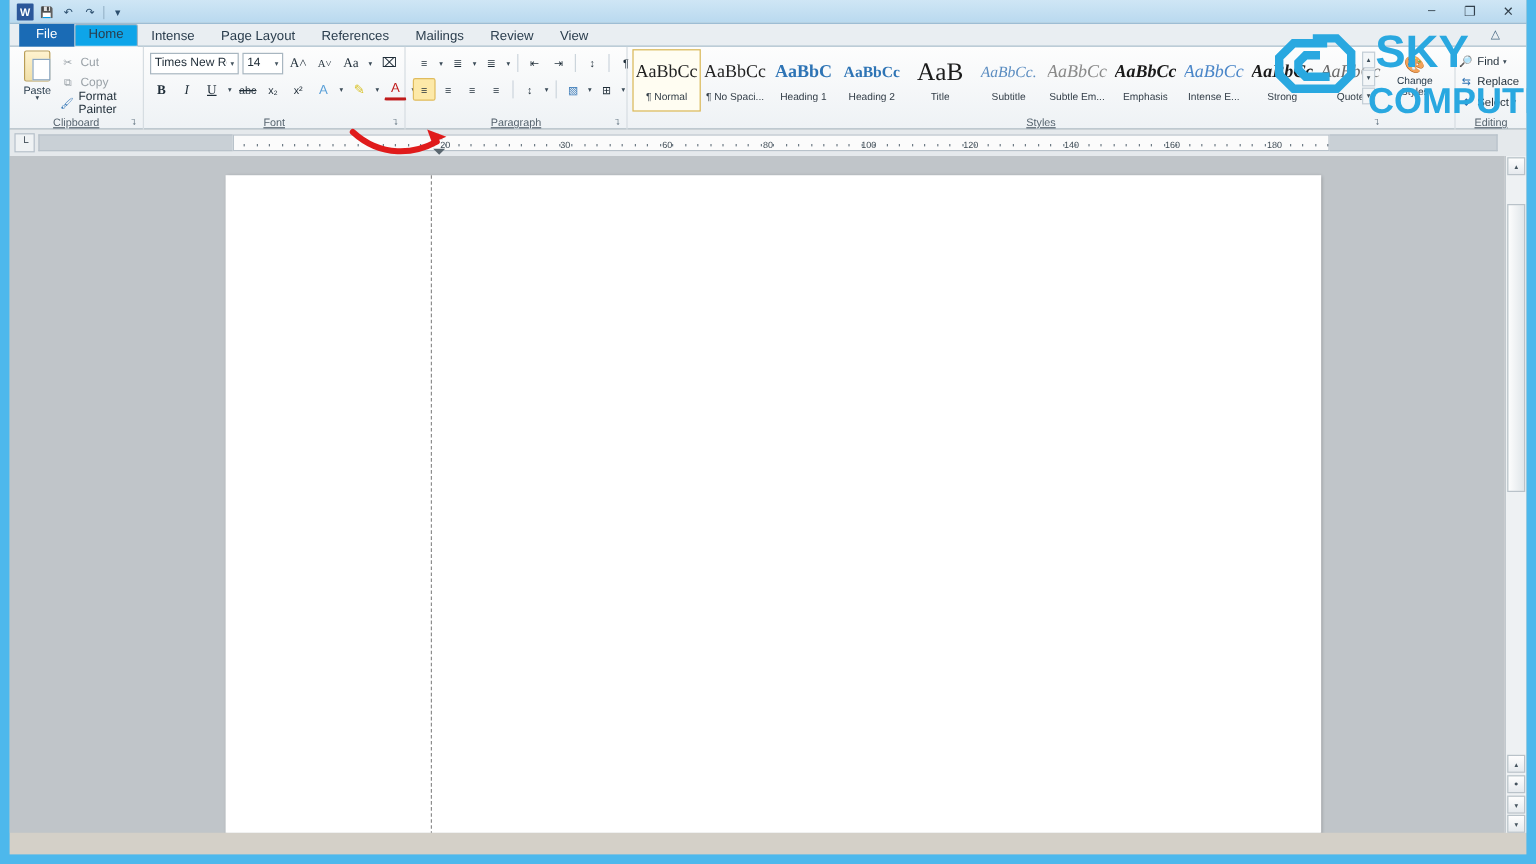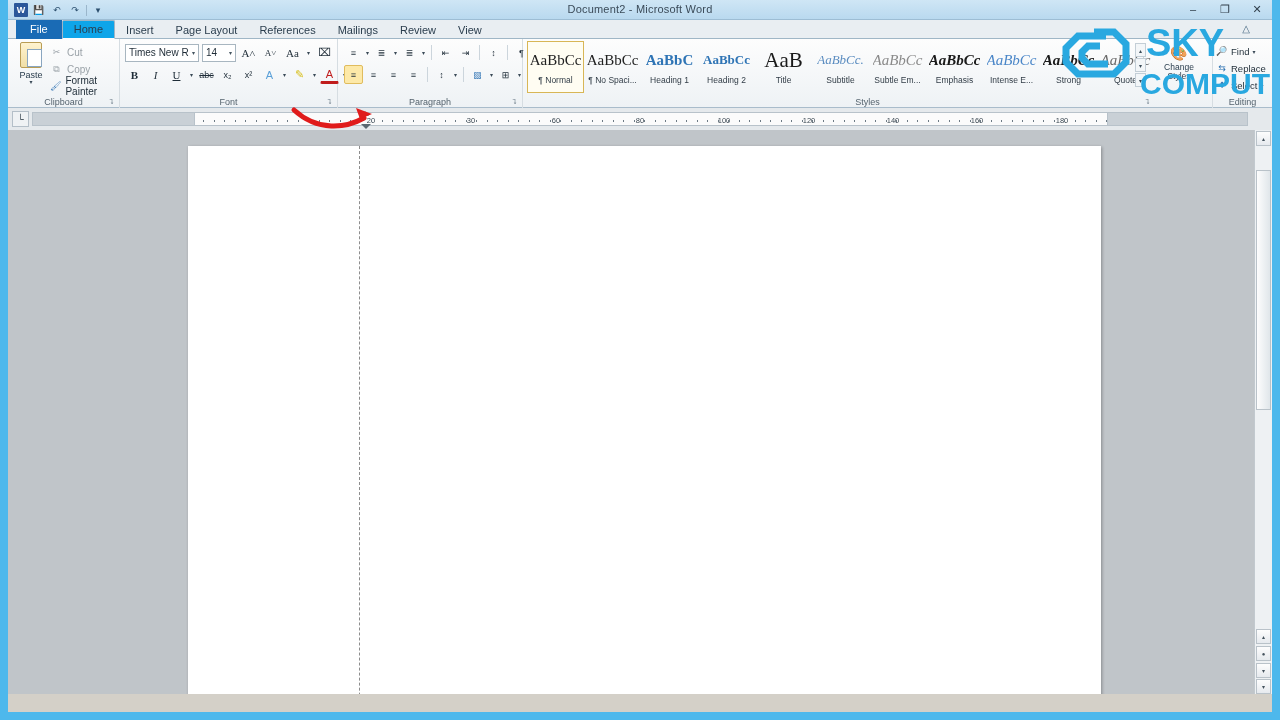--- a/index.html
+++ b/index.html
@@ -101,21 +101,21 @@
     width: 100%; height: 69px;
     background: linear-gradient(#fdfdfd, #eef2f5);
     border-bottom: 1px solid #a9bccb;
   }
   .group {
     position: absolute; top: 0; height: 69px;
     border-right: 1px solid #d6dde2;
   }
   .group-label {
     position: absolute; bottom: 1px; left: 0; right: 0;
-    text-align: center; font-size: 9px; color: #55636e;
+    text-align: center; font-size: 9px; color: #55636e; text-decoration: underline;
   }
   .dlg {
     position: absolute; bottom: 2px; right: 3px;
     width: 9px; height: 9px;
     font-size: 7px; color: #6b7c88;
     display: flex; align-items: center; justify-content: center;
   }
 
   
   .g-clip { left: 0; width: 112px; }
@@ -378,33 +378,32 @@
 
     <div class="titlebar">
       <div class="qat">
         <div class="word-ico">W</div>
         <div class="qat-btn">💾</div>
         <div class="qat-btn">↶</div>
         <div class="qat-btn">↷</div>
         <div class="qat-sep"></div>
         <div class="qat-btn">▾</div>
       </div>
-      <div class="title-text">Document2 - Microsoft Word</div>
       <div class="wbtns">
         <div class="wbtn">–</div>
         <div class="wbtn">❐</div>
         <div class="wbtn">✕</div>
       </div>
     </div>
 
     <div class="tabstrip">
       <div class="tabs" id="tabs-host">
           <div class="tab file">File</div>
           <div class="tab active">Home</div>
-          <div class="tab">Insert</div>
+          <div class="tab">Intense</div>
           <div class="tab">Page Layout</div>
           <div class="tab">References</div>
           <div class="tab">Mailings</div>
           <div class="tab">Review</div>
           <div class="tab">View</div>
         </div>
       <div class="help-ico">△</div>
     </div>
 
     <div class="ribbon">

